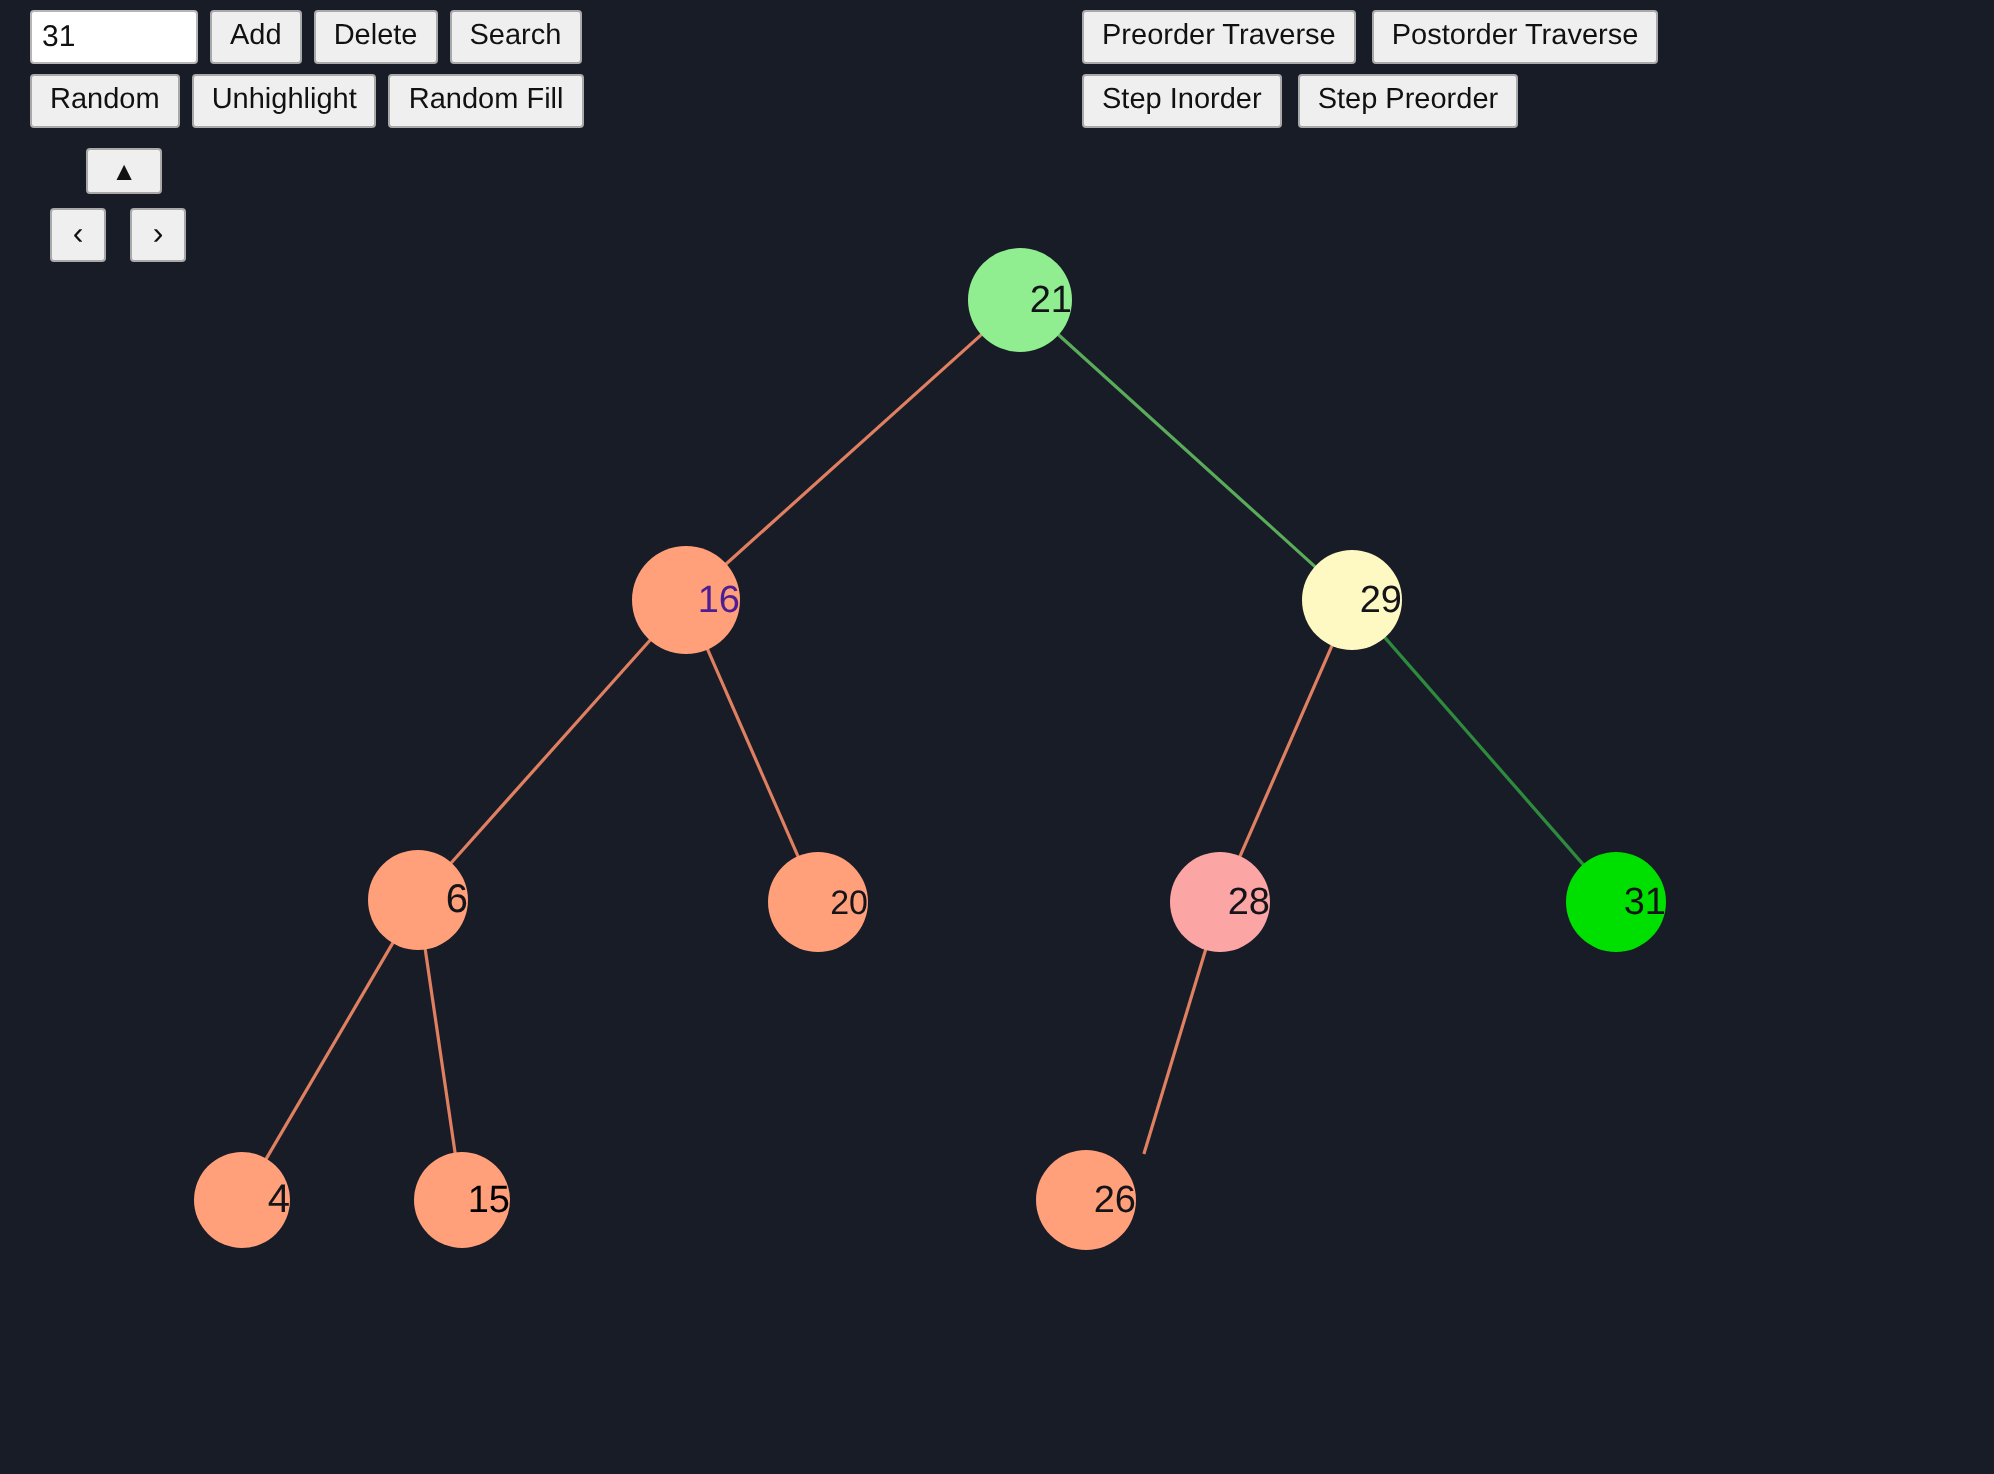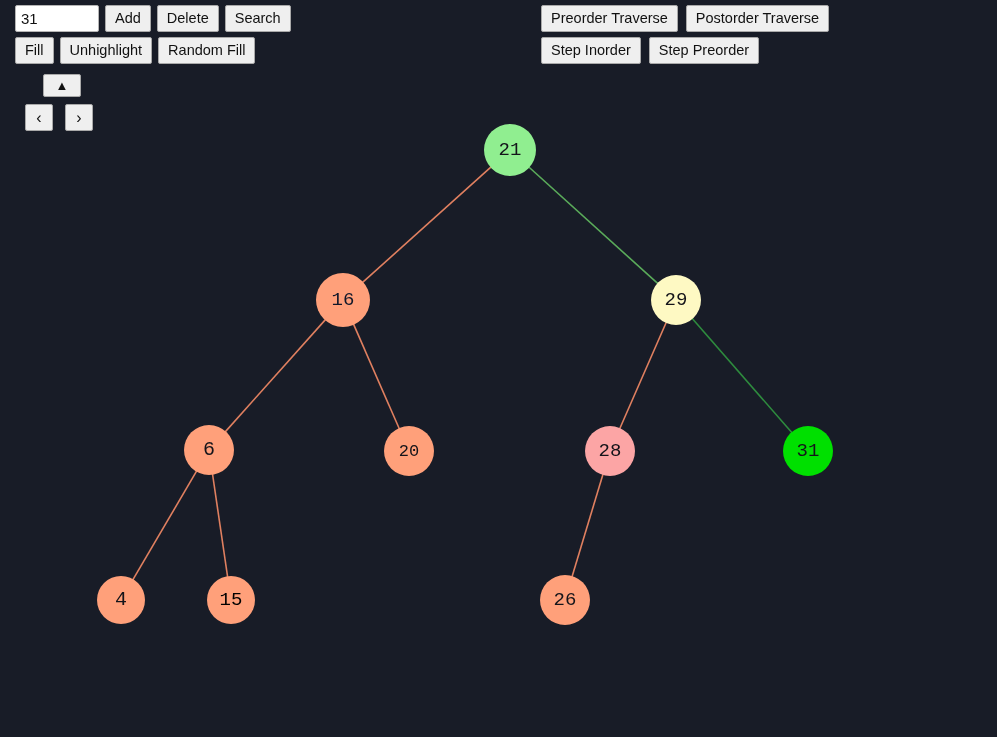--- a/index.html
+++ b/index.html
@@ -127,22 +127,22 @@
     left: 0;
     top: 0;
     width: 997px;
     height: 737px;
   }
   .node {
     position: absolute;
     border-radius: 50%;
     display: flex;
     align-items: center;
-    justify-content: center;
-    font-family: Liberation Mono, monospace;
+    justify-content: flex-end;
+    font-family: Liberation Sans, sans-serif;
     color: #14141a;
     cursor: pointer;
     box-sizing: border-box;
     user-select: none;
   }
   .node-label {
     pointer-events: none;
     line-height: 1;
   }
 </style>
@@ -152,21 +152,21 @@
 <div id="app">
 
   <div class="toolbar-left">
     <div class="row">
       <input class="num-input" type="text" value="31" style="">
       <button class="btn">Add</button>
       <button class="btn">Delete</button>
       <button class="btn">Search</button>
     </div>
     <div class="row">
-      <button class="btn">Fill</button>
+      <button class="btn">Random</button>
       <button class="btn">Unhighlight</button>
       <button class="btn">Random Fill</button>
     </div>
   </div>
 
   <div class="toolbar-right">
     <div class="row right-row1">
       <button class="btn">Preorder Traverse</button>
       <button class="btn">Postorder Traverse</button>
     </div>
@@ -192,21 +192,21 @@
       <line x1="185.8556493268114" y1="470.70059773838966" x2="121.63833606180575" y2="580.1619271673766" stroke="#e08060" stroke-width="1.6"></line>
       <line x1="201.48274049827864" y1="473.7459579428089" x2="216.66237368914963" y2="577.2434569714748" stroke="#e08060" stroke-width="1.6"></line>
       <line x1="592.0612234987284" y1="473.9750599708771" x2="560.9387765012716" y2="577.0249400291228" stroke="#e08060" stroke-width="1.6"></line>
     </svg>
 
   <div class="tree-nodes" id="tree-nodes">
       <div class="node" style="left: 473px; top: 124px; width: 52px; height: 52px; background: rgb(144, 238, 144);">
         <span class="node-label" style="font-size: 19px; color: rgb(20, 20, 26);">21</span>
       </div>
       <div class="node" style="left: 305px; top: 273px; width: 54px; height: 54px; background: rgb(255, 160, 122);">
-        <span class="node-label" style="font-size: 19px; color: #0f172a;">16</span>
+        <span class="node-label" style="font-size: 19px; color: #4c1d95;">16</span>
       </div>
       <div class="node" style="left: 640px; top: 275px; width: 50px; height: 50px; background: #fef9c3;">
         <span class="node-label" style="font-size: 19px; color: rgb(20, 20, 26);">29</span>
       </div>
       <div class="node" style="left: 173px; top: 425px; width: 50px; height: 50px; background: rgb(255, 160, 122);">
         <span class="node-label" style="font-size: 20px; color: rgb(20, 20, 26);">6</span>
       </div>
       <div class="node" style="left: 373px; top: 426px; width: 50px; height: 50px; background: rgb(255, 160, 122);">
         <span class="node-label" style="font-size: 17px; color: rgb(20, 20, 26);">20</span>
       </div>
@@ -215,18 +215,18 @@
       </div>
       <div class="node" style="left: 772px; top: 426px; width: 50px; height: 50px; background: rgb(0, 224, 0);">
         <span class="node-label" style="font-size: 19px; color: rgb(20, 20, 26);">31</span>
       </div>
       <div class="node" style="left: 86px; top: 576px; width: 48px; height: 48px; background: rgb(255, 160, 122);">
         <span class="node-label" style="font-size: 20px; color: rgb(20, 20, 26);">4</span>
       </div>
       <div class="node" style="left: 196px; top: 576px; width: 48px; height: 48px; background: rgb(255, 160, 122);">
         <span class="node-label" style="font-size: 19px; color: #000000;">15</span>
       </div>
-      <div class="node" style="left: 529px; top: 575px; width: 50px; height: 50px; background: rgb(255, 160, 122);">
+      <div class="node" style="left: 507px; top: 575px; width: 50px; height: 50px; background: rgb(255, 160, 122);">
         <span class="node-label" style="font-size: 19px; color: rgb(20, 20, 26);">26</span>
       </div>
     </div>
 
 </div>
 
 </body></html>

